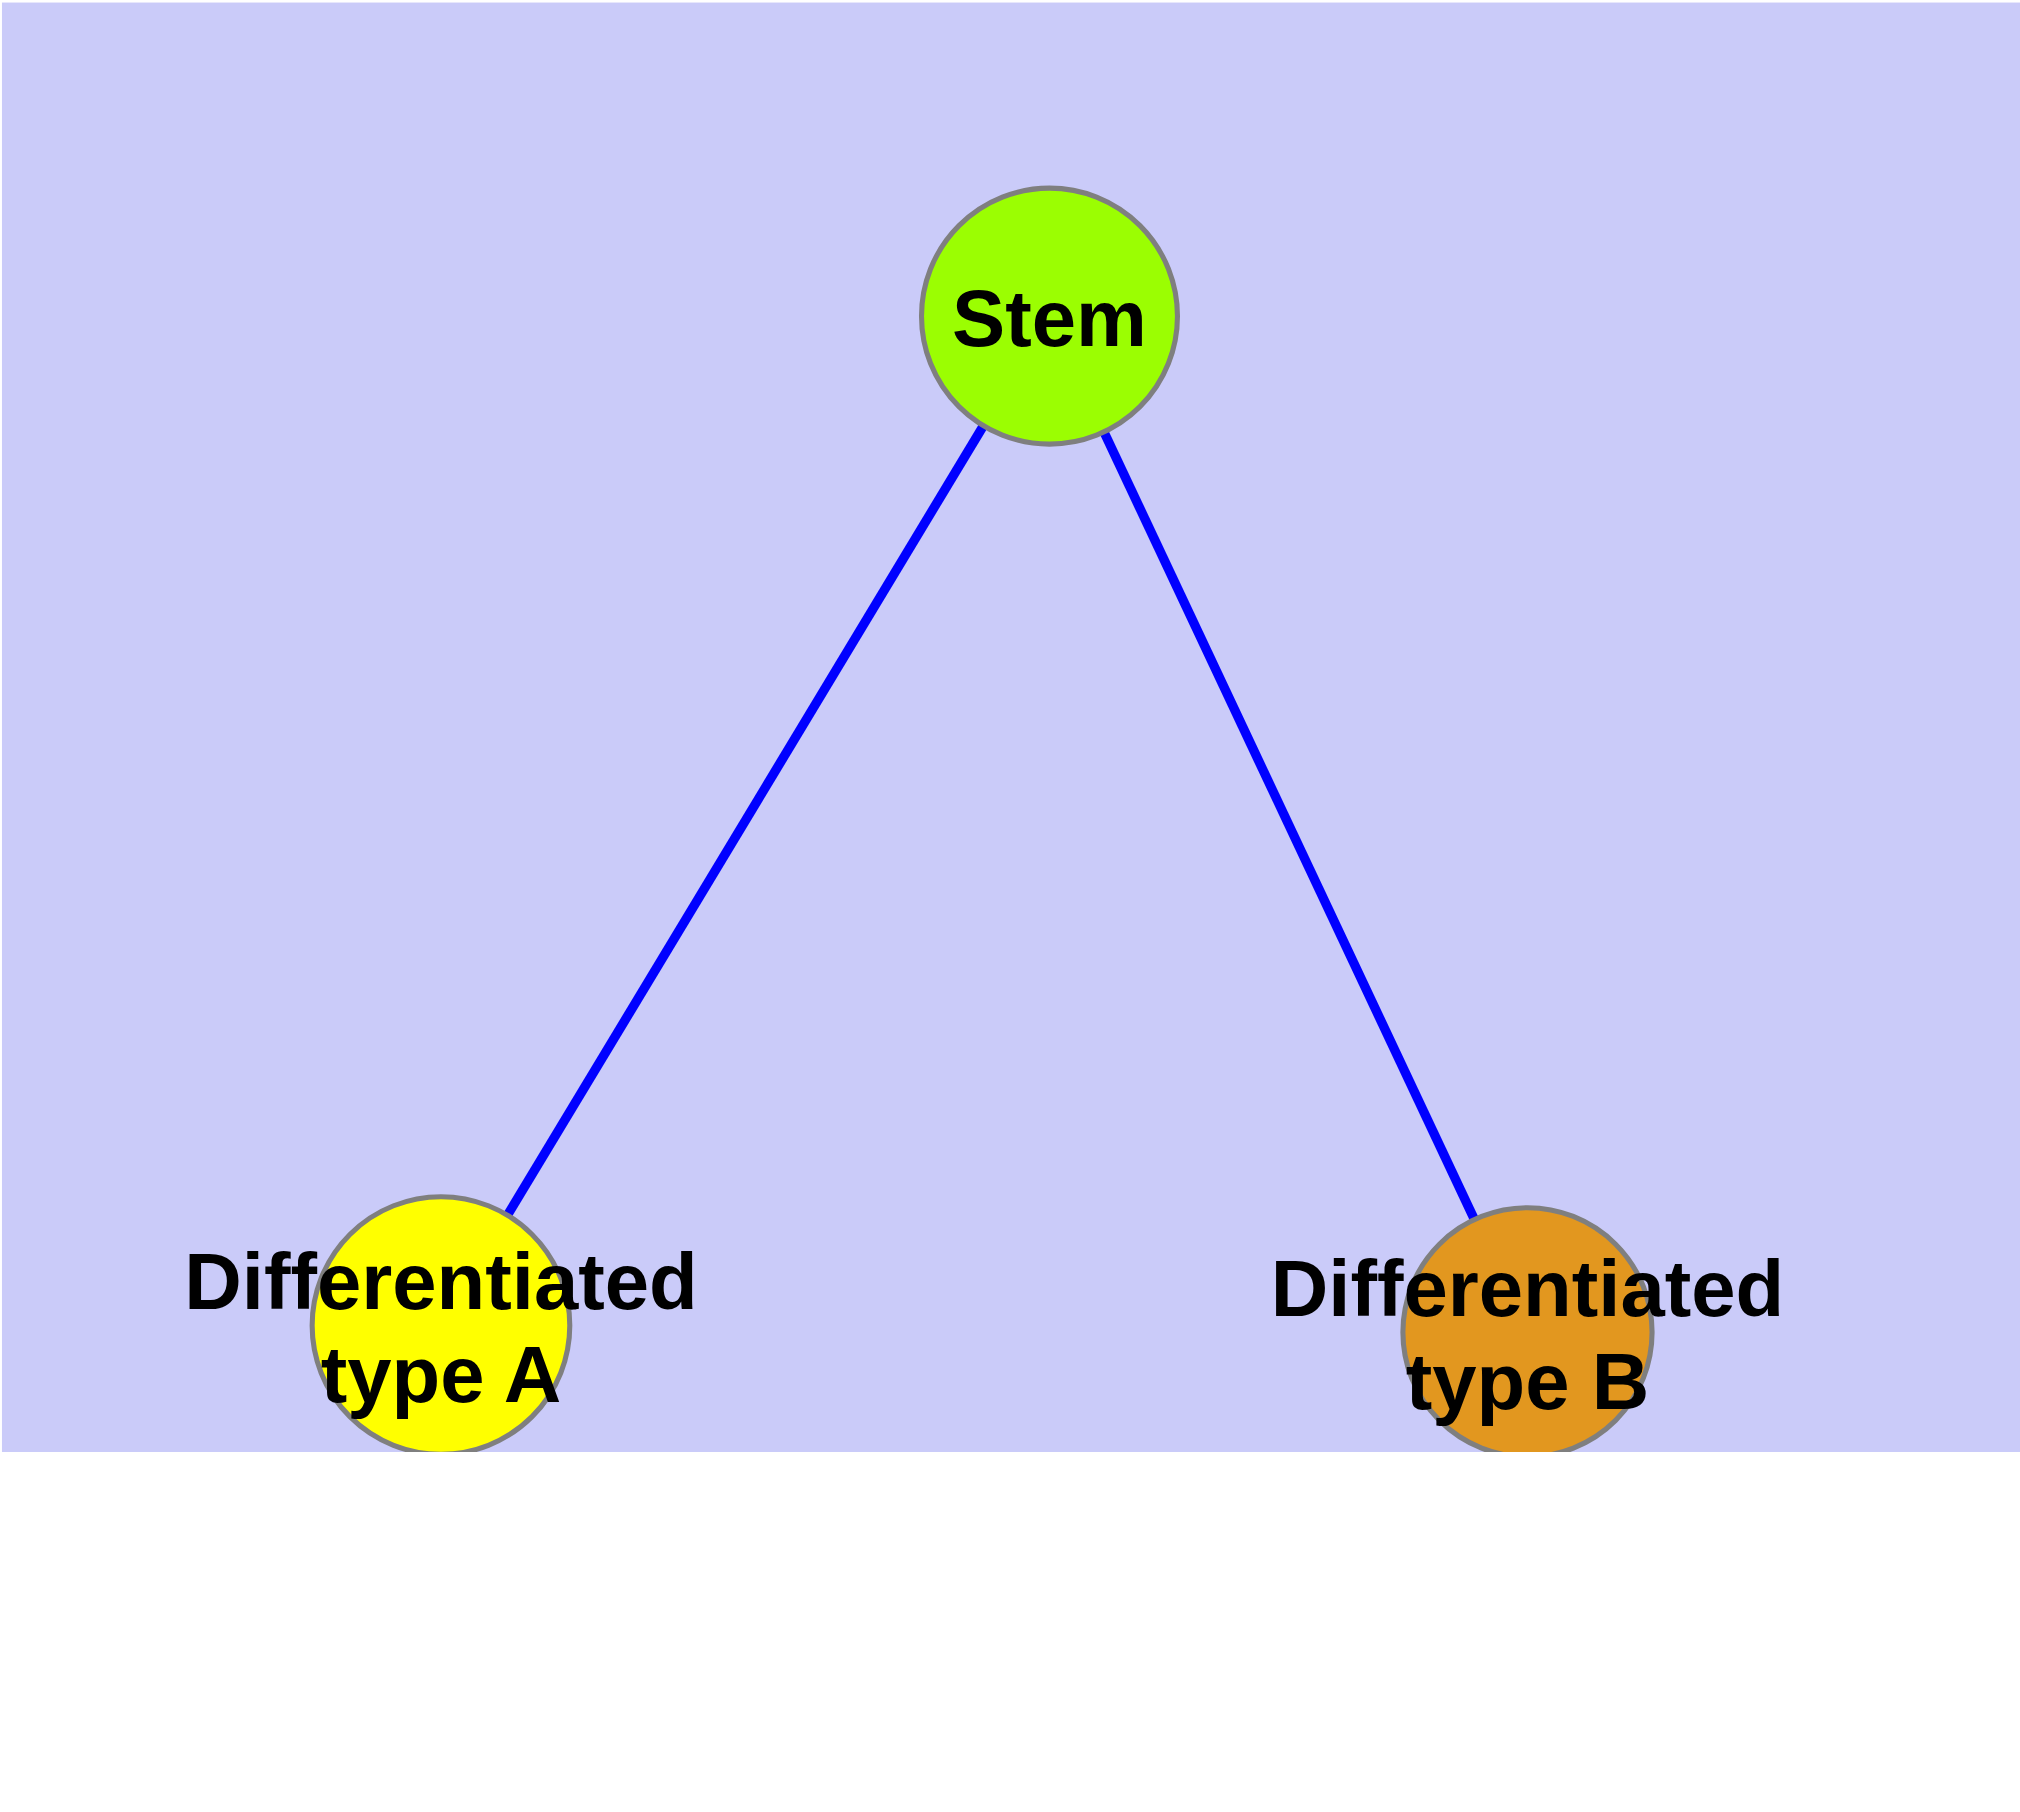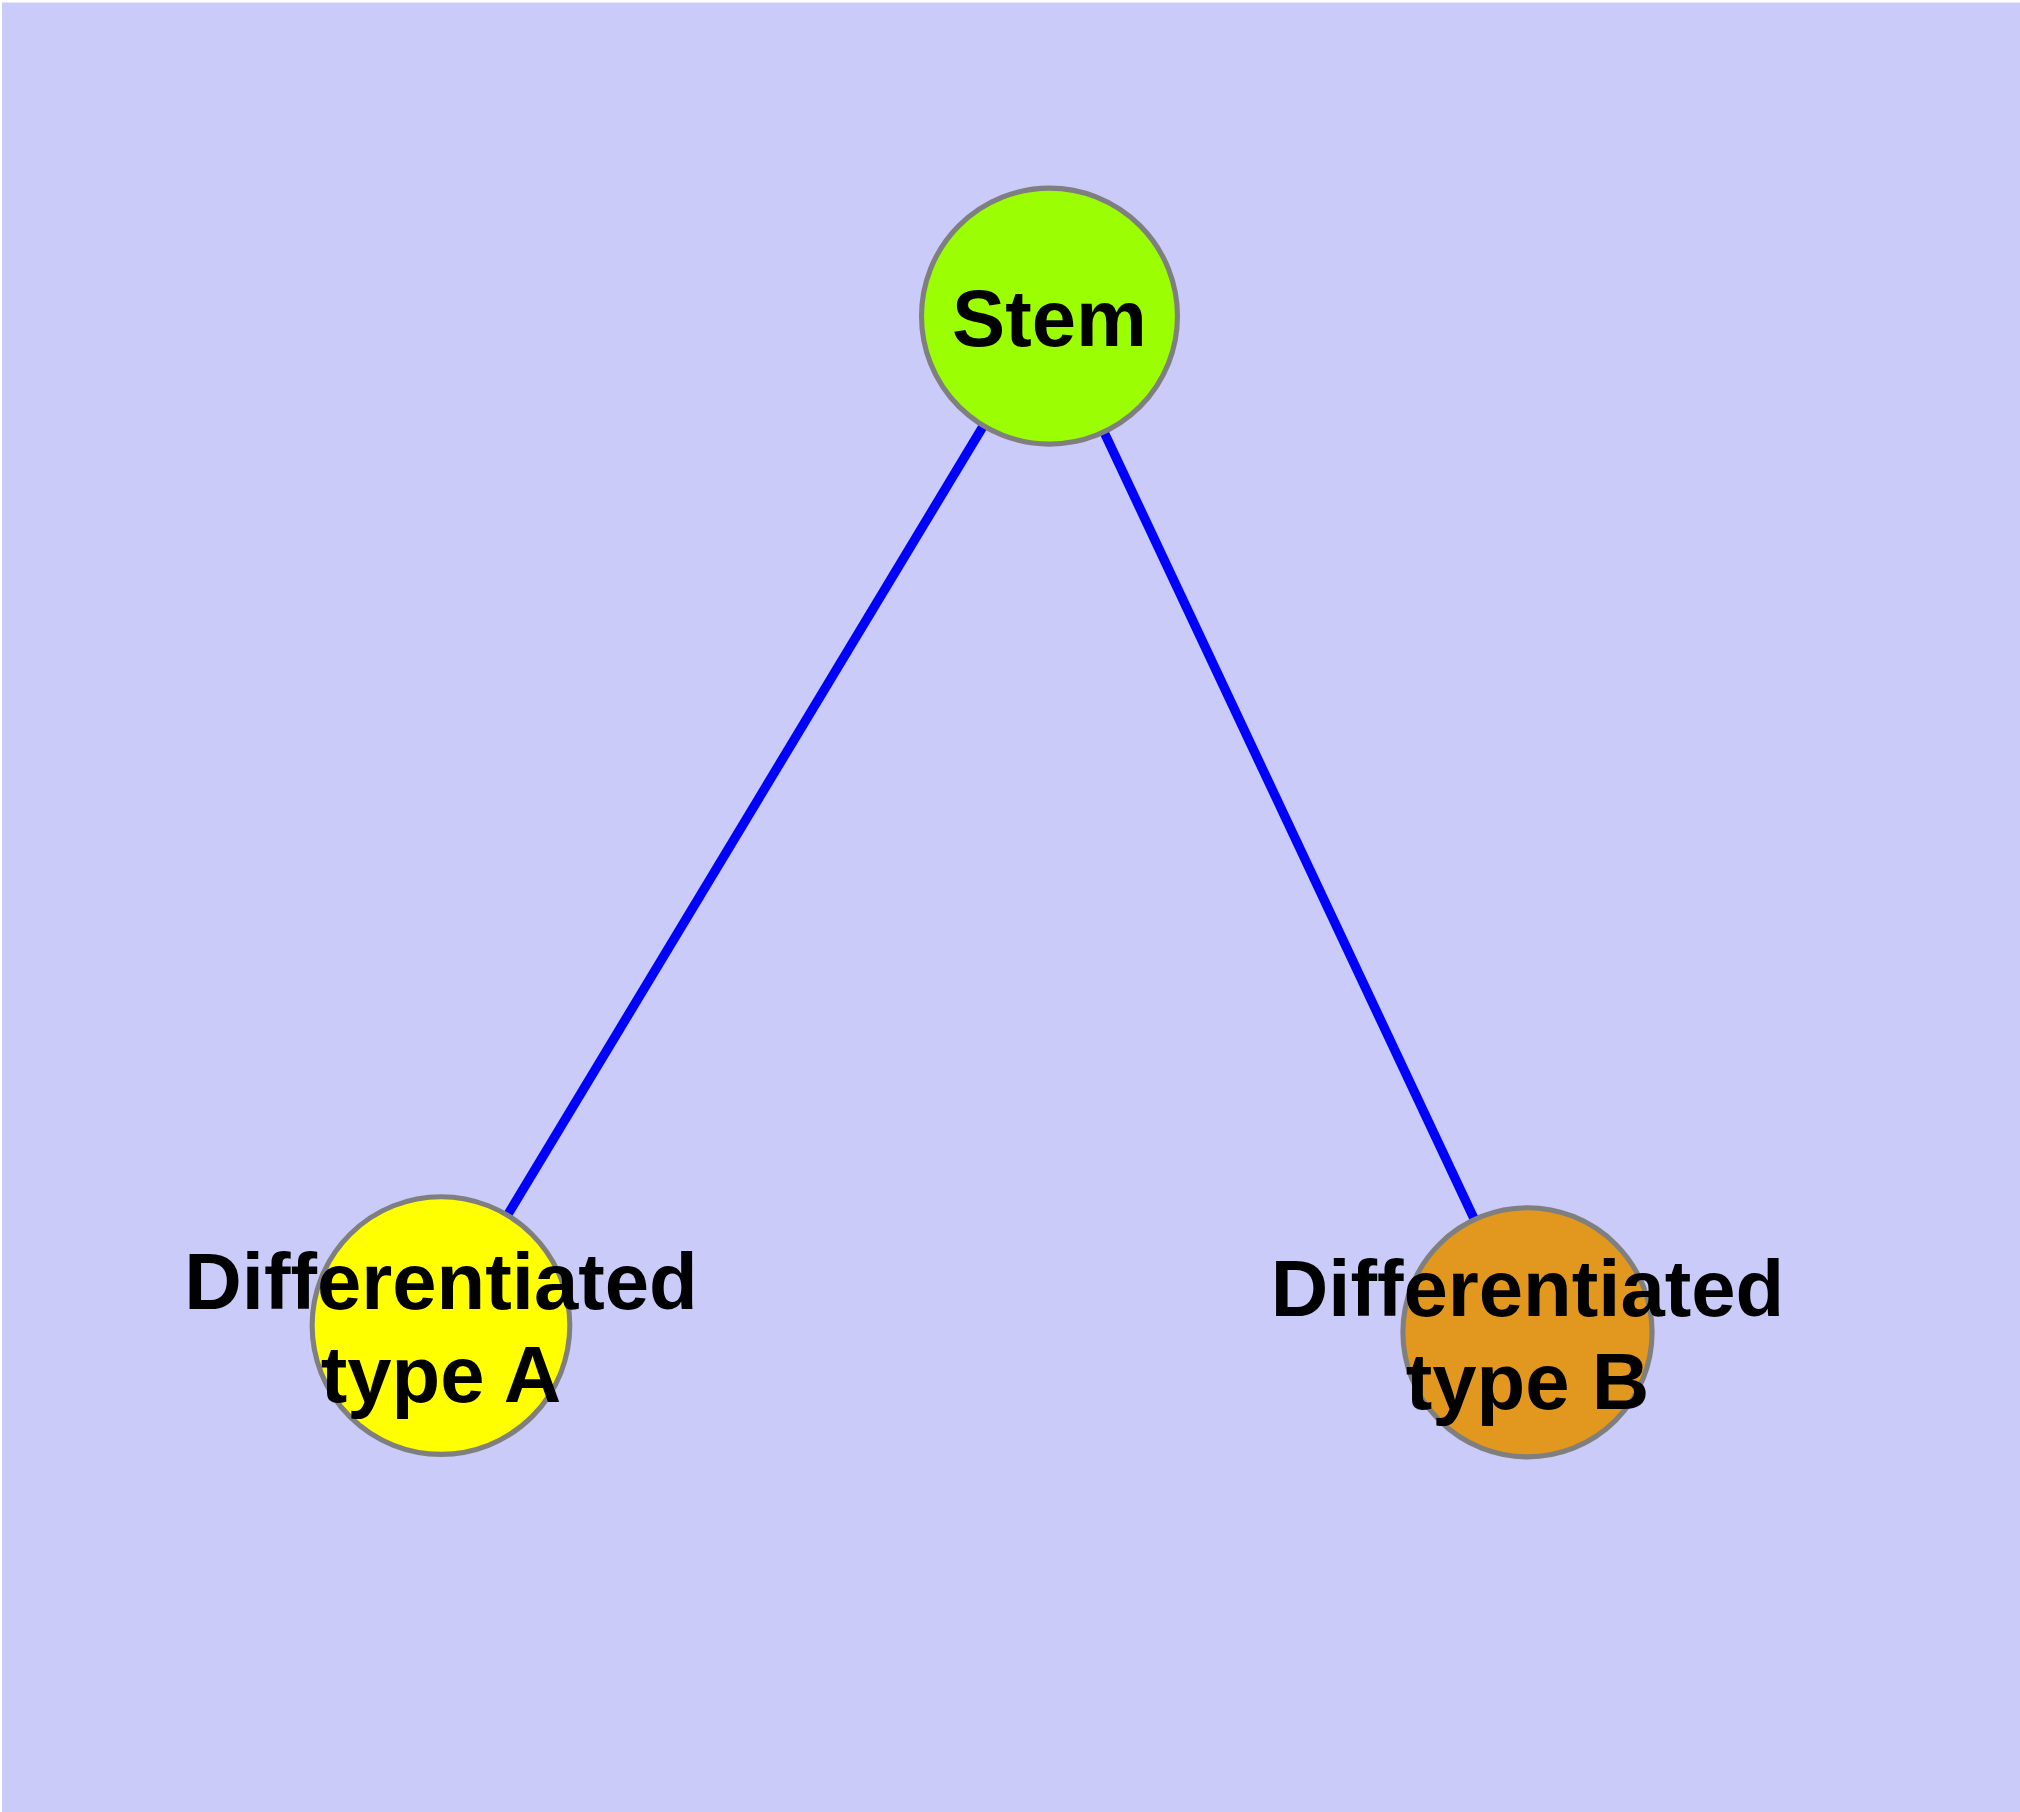--- a/index.html
+++ b/index.html
@@ -4,21 +4,21 @@
 <style>
   html, body {
     margin: 0;
     padding: 0;
     background: #ffffff;
     font-family: "Liberation Sans", sans-serif;
   }
   #stage {
     position: relative;
     width: 2021px;
-    height: 1812px;
+    height: 1452px;
     overflow: hidden;
     background: #ffffff;
   }
   #graph-svg {
     display: block;
     width: 2021px;
     height: 1812px;
   }
   #graph-svg text {
     font-family: "Liberation Sans", sans-serif;

